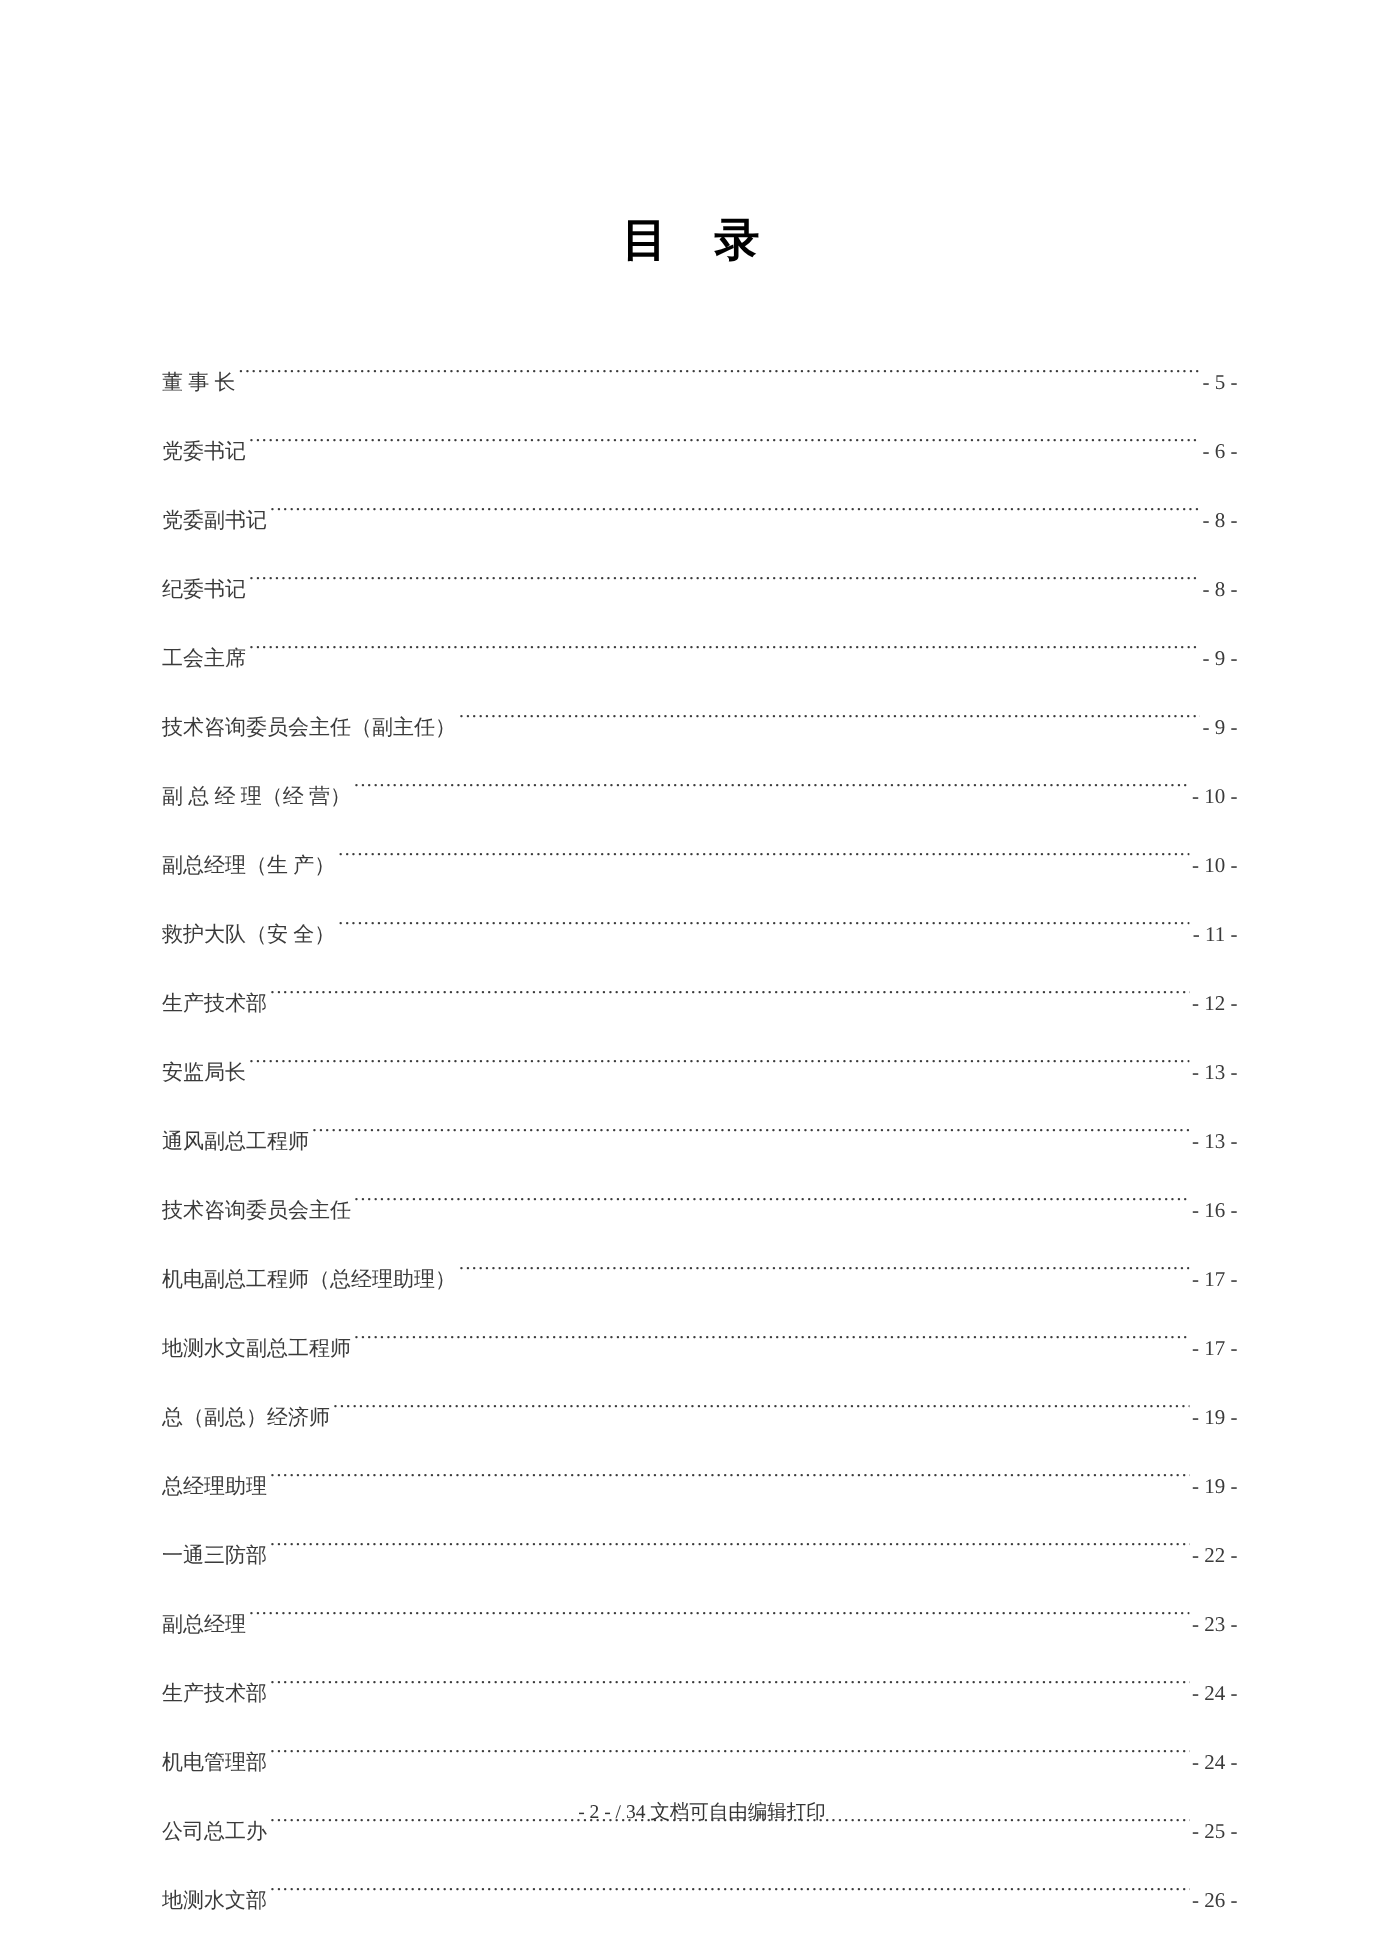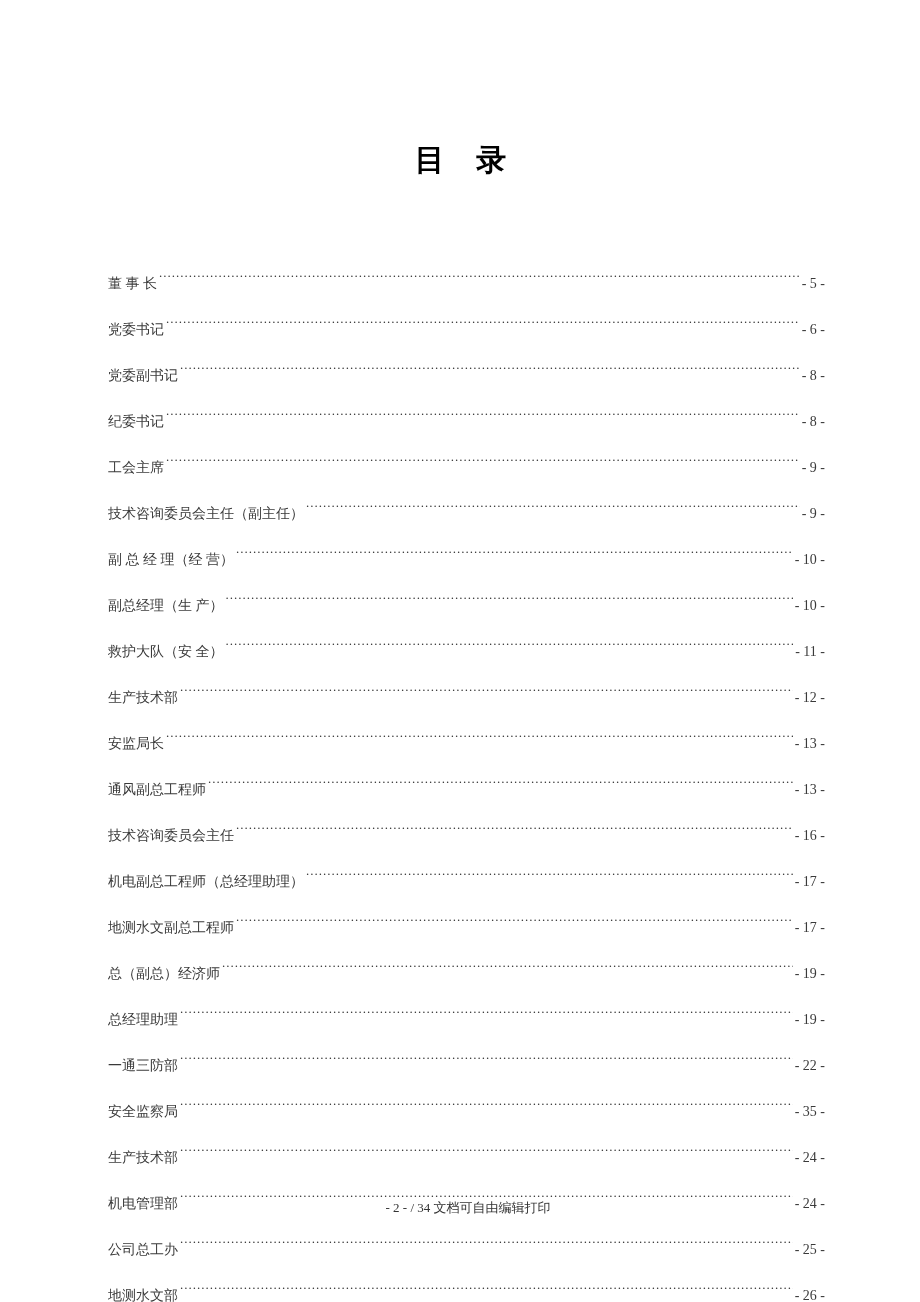--- a/index.html
+++ b/index.html
@@ -16,21 +16,21 @@
     }
     .page {
       padding: 140px 95px 0 108px;
     }
     .title {
       text-align: center;
       font-size: 30px;
       font-weight: bold;
       color: #000;
       letter-spacing: 12px;
-      margin-bottom: 88px;
+      margin-bottom: 60px;
       font-family: "SimSun", "宋体", serif;
     }
     .toc {
       display: flex;
       flex-direction: column;
       gap: 16px;
     }
     .toc-entry {
       display: flex;
       align-items: baseline;
@@ -168,23 +168,23 @@
         <span class="toc-label">总经理助理</span>
         <span class="toc-dots"></span>
         <span class="toc-page">- 19 -</span>
       </div>
       <div class="toc-entry">
         <span class="toc-label">一通三防部</span>
         <span class="toc-dots"></span>
         <span class="toc-page">- 22 -</span>
       </div>
       <div class="toc-entry">
-        <span class="toc-label">安全监察局</span>
-        <span class="toc-dots"></span>
-        <span class="toc-page">- 35 -</span>
+        <span class="toc-label">副总经理</span>
+        <span class="toc-dots"></span>
+        <span class="toc-page">- 23 -</span>
       </div>
       <div class="toc-entry">
         <span class="toc-label">生产技术部</span>
         <span class="toc-dots"></span>
         <span class="toc-page">- 24 -</span>
       </div>
       <div class="toc-entry">
         <span class="toc-label">机电管理部</span>
         <span class="toc-dots"></span>
         <span class="toc-page">- 24 -</span>

